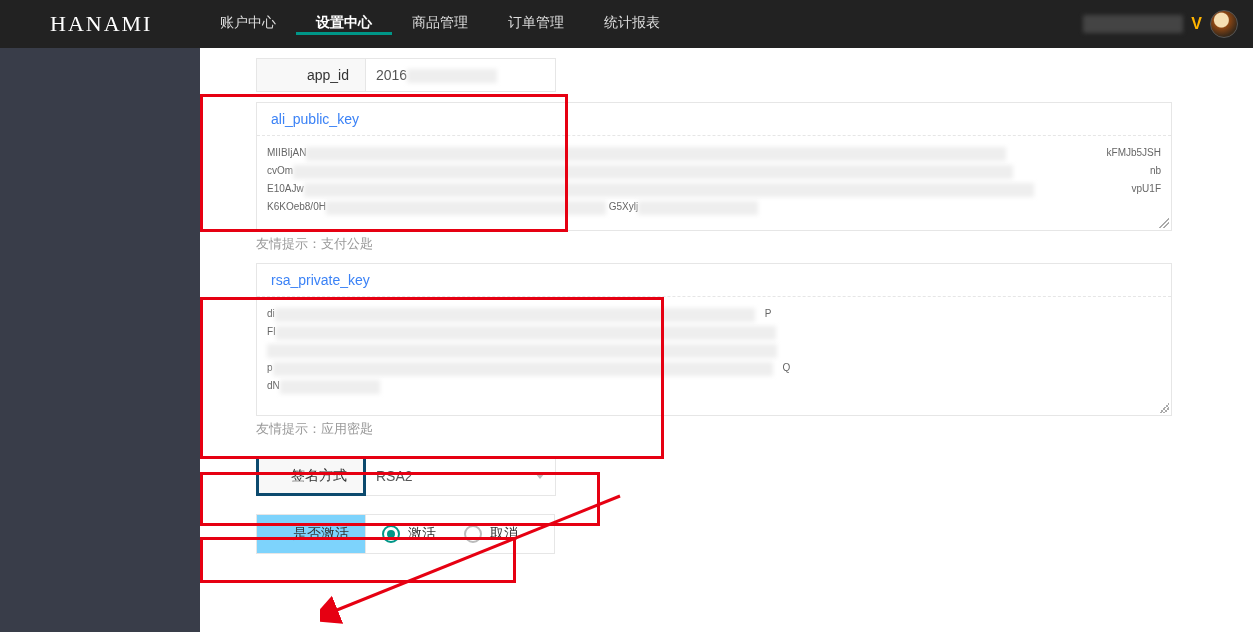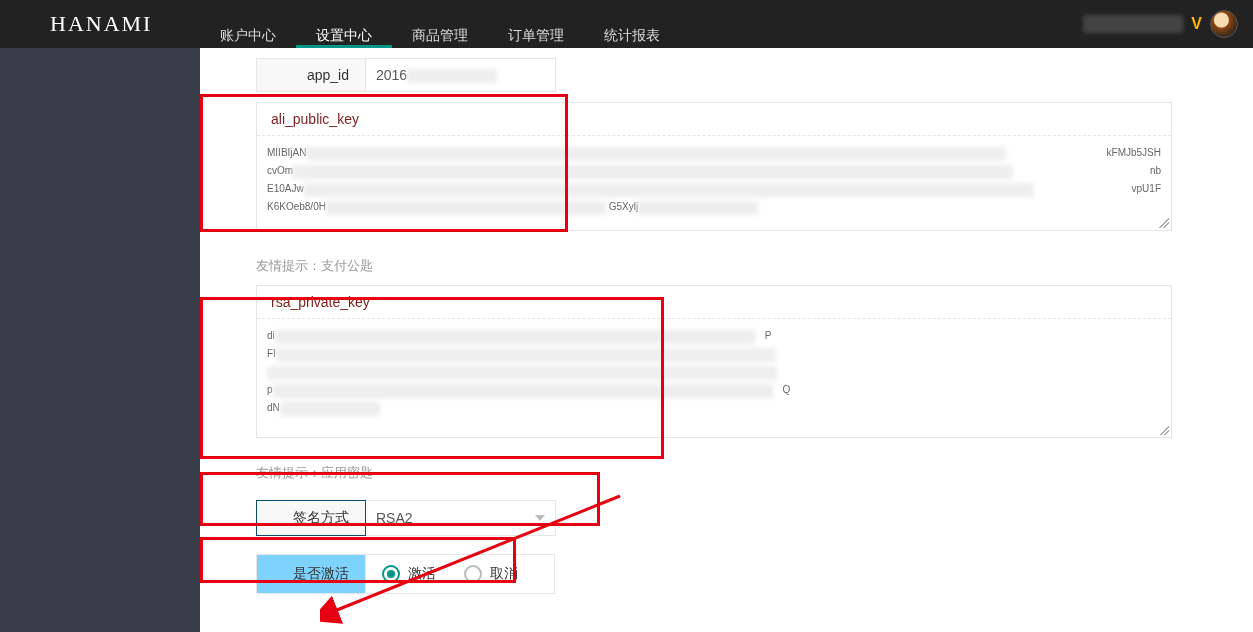--- a/index.html
+++ b/index.html
@@ -1,51 +1,51 @@
 <!DOCTYPE html>
 <html><head>
 <meta charset="utf-8">
 <style>
 * { box-sizing: border-box; margin: 0; padding: 0; }
 body { font-family: "Microsoft YaHei", Arial, sans-serif; font-size: 14px; color: #333; background: #fff; width: 1253px; height: 632px; overflow: hidden; position: relative; }
 
 
 .topbar { height: 48px; background: #222; color: #fff; display: flex; align-items: stretch; }
 .brand { width: 200px; display: flex; align-items: center; padding-left: 50px; font-family: Georgia, serif; font-size: 22px; letter-spacing: 2px; color: #fff; }
-.navmenu { display: flex; align-items: flex-end; }
+.navmenu { display: flex; align-items: center; }
 .navitem { padding: 0 20px; display: flex; align-items: center; color: #ddd; cursor: pointer; border-bottom: 3px solid transparent; }
-.navitem.active { border-bottom-color: #009688; color: #fff; }
+.navitem.active { border-bottom-color: #009688; color: #fff; font-weight: bold; }
 .spacer { flex: 1; }
 .userbox { display: flex; align-items: center; padding-right: 15px; gap: 8px; }
 .user-blur { width: 100px; height: 18px; background: #444; filter: blur(2px); border-radius: 2px; }
 .user-v { color: #ffb400; font-weight: bold; font-size: 16px; }
 .avatar { width: 28px; height: 28px; border-radius: 50%; background: radial-gradient(circle at 40% 35%, #f5deb3 30%, #8b4513 35%, #3b2a1a 70%); border: 1px solid #555; }
 
 
 .body { display: flex; height: calc(632px - 48px); }
 .sidebar { width: 200px; background: #393d49; position: relative; }
 .collapse-handle { position: absolute; left: 200px; top: 340px; width: 12px; height: 46px; background: #fff; border: 1px solid #ddd; border-left: none; border-radius: 0 4px 4px 0; display: flex; align-items: center; justify-content: center; color: #666; cursor: pointer; font-size: 10px; }
 
 .content { flex: 1; background: #fff; padding: 0 28px 20px 56px; overflow: hidden; position: relative; }
 
 
 .inline-row { display: flex; align-items: stretch; margin-top: 10px; }
 .inline-label { width: 110px; border: 1px solid #e6e6e6; background: #f8f8f8; display: flex; align-items: center; justify-content: flex-end; padding: 8px 16px; color: #333; }
 .inline-input { width: 190px; border: 1px solid #e6e6e6; border-left: none; padding: 8px 10px; color: #555; }
 
 .textarea-wrap { margin-top: 10px; border: 1px solid #e6e6e6; width: 916px; }
-.tw-head { padding: 8px 14px; border-bottom: 1px dashed #e6e6e6; color: #7f1d1d; background: #fff; }
+.tw-head { padding: 8px 14px; border-bottom: 1px dashed #e6e6e6; color: #3b82f6; background: #fff; }
 .tw-body { padding: 8px 10px 14px 10px; position: relative; }
 .tw-body .blurpad { min-height: 70px; color: #666; font-size: 10px; line-height: 18px; word-break: break-all; }
 .resize-corner { position: absolute; right: 2px; bottom: 2px; width: 10px; height: 10px; background: linear-gradient(135deg, transparent 0%, transparent 50%, #aaa 50%, #aaa 60%, transparent 60%, transparent 70%, #aaa 70%, #aaa 80%, transparent 80%); }
 
-.hint { margin-top: 26px; color: #999; font-size: 13px; }
+.hint { margin-top: 4px; color: #999; font-size: 13px; }
 
 .select-row { display: flex; margin-top: 18px; }
-.select-label { width: 110px; border: 1px solid #0c4a6e; background: #f8f8f8; display: flex; align-items: center; justify-content: flex-end; padding: 8px 16px; }
+.select-label { width: 110px; border: 3px solid #0c4a6e; background: #f8f8f8; display: flex; align-items: center; justify-content: flex-end; padding: 8px 16px; }
 .select-box { width: 190px; border: 1px solid #e6e6e6; border-left: none; padding: 8px 10px; display: flex; align-items: center; justify-content: space-between; color: #555; cursor: pointer; }
 .caret { width: 0; height: 0; border-left: 5px solid transparent; border-right: 5px solid transparent; border-top: 6px solid #bbb; }
 
 .radio-row { display: flex; margin-top: 18px; align-items: stretch; }
 .radio-label { width: 110px; border: 1px solid #e6e6e6; background: #7dd3fc; display: flex; align-items: center; justify-content: flex-end; padding: 10px 16px; }
 .radio-group { display: flex; align-items: center; border: 1px solid #e6e6e6; border-left: none; padding: 6px 14px 6px 10px; }
 .radio { width: 18px; height: 18px; border-radius: 50%; border: 2px solid #bbb; margin: 0 8px 0 6px; cursor: pointer; display: inline-flex; align-items: center; justify-content: center; }
 .radio.checked { border-color: #009688; }
 .radio.checked::after { content: ""; width: 8px; height: 8px; border-radius: 50%; background: #009688; }
 .radio-text { margin-right: 22px; cursor: pointer; }

